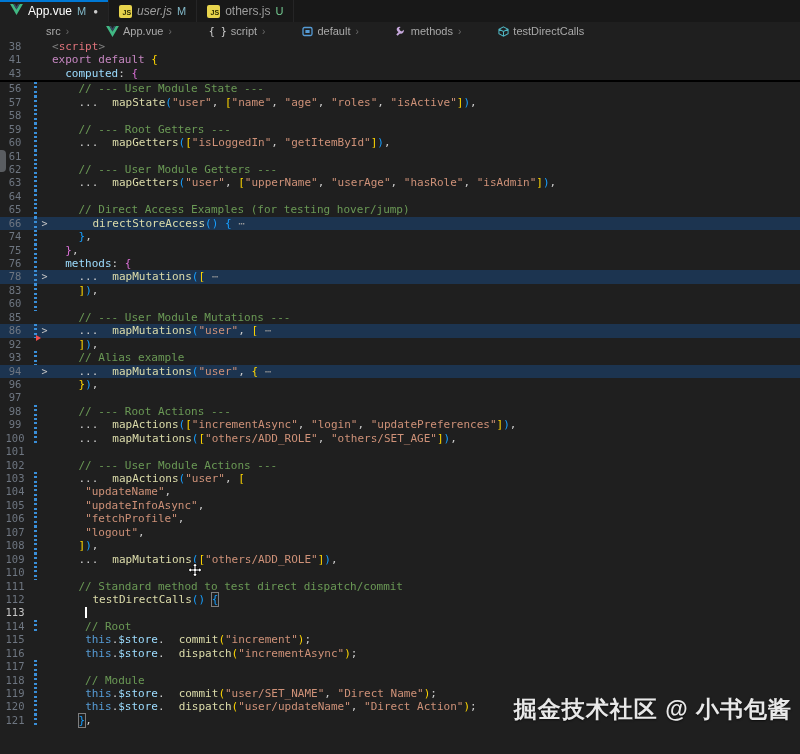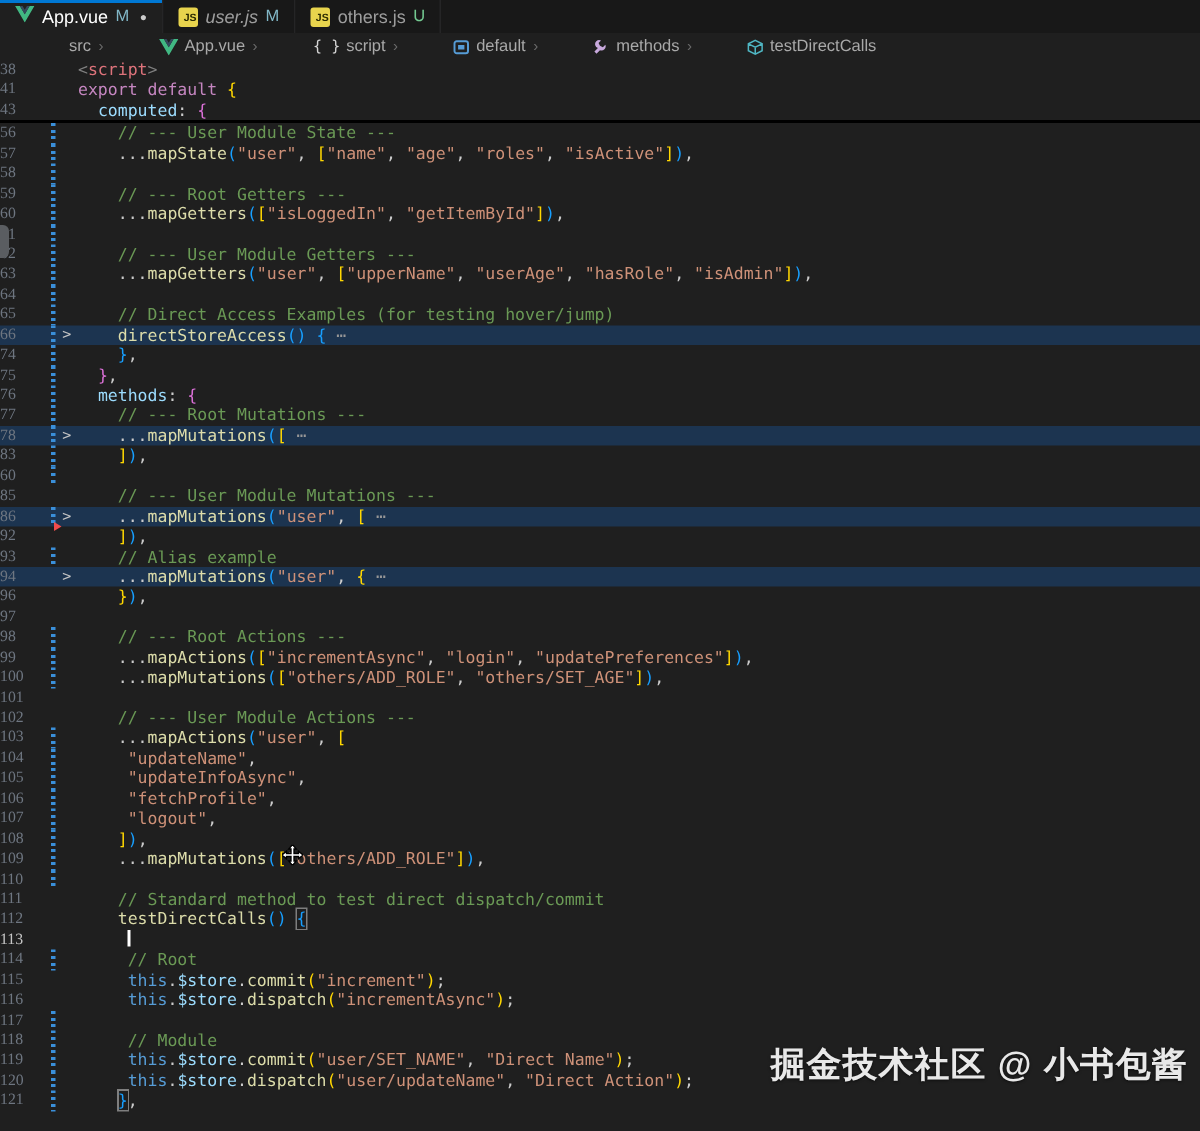--- a/index.html
+++ b/index.html
@@ -30,27 +30,27 @@
   .crumb{display:flex;align-items:center;gap:4px;cursor:pointer;margin-left:32px;}
   .crumb-sep{color:#6a6a6a;margin:0 5px;font-size:10px;}
   .braces-g{color:#d4d4d4;font-size:10px;font-family:"DejaVu Sans Mono",monospace;}
   
   .sticky{background:#1f1f1f;border-bottom:2px solid #000;}
   .line{
     display:flex;height:13.44px;line-height:13.44px;font-size:11px;
     white-space:pre;position:relative;
   }
   .line.hl{background:#1c3450;}
-  .ln{width:30px;flex:none;text-align:left;color:#6e7681;font-size:10.5px;font-family:Liberation Serif, serif;}
+  .ln{width:30px;flex:none;text-align:center;color:#6e7681;font-size:10.5px;}
   .line.cur .ln{color:#c6c6c6;}
   .gitbar{width:3px;flex:none;margin-left:4px;}
   .gitbar.on{background:repeating-linear-gradient(to bottom,#3a8fd9 0 2px,rgba(0,0,0,0) 2px 4.4px);}
   .chev{width:15px;flex:none;text-align:center;color:#c5c5c5;font-size:10px;}
   .txt{flex:1;color:#cccccc;}
-  .sg-c{color:#6a9955;} .sg-s{color:#ce9178;} .sg-f{color:#dcdcaa;}
+  .sg-c{color:#6a9955;} .sg-s{color:#ce9178;} .sg-f{color:#dcdcaa;margin-left:14px;}
   .sg-k{color:#c586c0;} .sg-p{color:#9cdcfe;} .sg-w{color:#cccccc;}
   .sg-t{color:#569cd6;} .sg-b1{color:#ffd700;} .sg-b2{color:#da70d6;}
   .sg-b3{color:#179fff;} .sg-d{color:#979797;}
   .sg-g{color:#de737b;} .sg-gp{color:#808080;}
   .sg-b3x{color:#179fff;box-shadow:0 0 0 1px #7e7e7e;}
   .cursorbar{display:inline-block;width:1.5px;height:11px;background:#ffffff;vertical-align:-1.5px;}
   .del-marker{
     position:absolute;left:36px;top:-3px;width:0;height:0;
     border-left:5px solid #f14c4c;border-top:3.5px solid transparent;border-bottom:3.5px solid transparent;
   }
@@ -159,21 +159,20 @@
     <div class="line"><span class="ln">60</span><span class="gitbar on"></span><span class="chev"></span><span class="txt"><span class="sg-w">    ...</span><span class="sg-f">mapGetters</span><span class="sg-b3">(</span><span class="sg-b1">[</span><span class="sg-s">"isLoggedIn"</span><span class="sg-w">, </span><span class="sg-s">"getItemById"</span><span class="sg-b1">]</span><span class="sg-b3">)</span><span class="sg-w">,</span></span></div>
     <div class="line"><span class="ln">61</span><span class="gitbar on"></span><span class="chev"></span><span class="txt"></span></div>
     <div class="line"><span class="ln">62</span><span class="gitbar on"></span><span class="chev"></span><span class="txt"><span class="sg-c">    // --- User Module Getters ---</span></span></div>
     <div class="line"><span class="ln">63</span><span class="gitbar on"></span><span class="chev"></span><span class="txt"><span class="sg-w">    ...</span><span class="sg-f">mapGetters</span><span class="sg-b3">(</span><span class="sg-s">"user"</span><span class="sg-w">, </span><span class="sg-b1">[</span><span class="sg-s">"upperName"</span><span class="sg-w">, </span><span class="sg-s">"userAge"</span><span class="sg-w">, </span><span class="sg-s">"hasRole"</span><span class="sg-w">, </span><span class="sg-s">"isAdmin"</span><span class="sg-b1">]</span><span class="sg-b3">)</span><span class="sg-w">,</span></span></div>
     <div class="line"><span class="ln">64</span><span class="gitbar on"></span><span class="chev"></span><span class="txt"></span></div>
     <div class="line"><span class="ln">65</span><span class="gitbar on"></span><span class="chev"></span><span class="txt"><span class="sg-c">    // Direct Access Examples (for testing hover/jump)</span></span></div>
     <div class="line hl"><span class="ln">66</span><span class="gitbar on"></span><span class="chev">&gt;</span><span class="txt"><span class="sg-w">    </span><span class="sg-f">directStoreAccess</span><span class="sg-b3">()</span><span class="sg-w"> </span><span class="sg-b3">{</span><span class="sg-d"> ⋯</span></span></div>
     <div class="line"><span class="ln">74</span><span class="gitbar on"></span><span class="chev"></span><span class="txt"><span class="sg-w">    </span><span class="sg-b3">}</span><span class="sg-w">,</span></span></div>
     <div class="line"><span class="ln">75</span><span class="gitbar on"></span><span class="chev"></span><span class="txt"><span class="sg-w">  </span><span class="sg-b2">}</span><span class="sg-w">,</span></span></div>
     <div class="line"><span class="ln">76</span><span class="gitbar on"></span><span class="chev"></span><span class="txt"><span class="sg-w">  </span><span class="sg-p">methods</span><span class="sg-w">: </span><span class="sg-b2">{</span></span></div>
-    <div class="line"><span class="ln">77</span><span class="gitbar on"></span><span class="chev"></span><span class="txt"><span class="sg-c">    // --- Root Mutations ---</span></span></div>
     <div class="line hl"><span class="ln">78</span><span class="gitbar on"></span><span class="chev">&gt;</span><span class="txt"><span class="sg-w">    ...</span><span class="sg-f">mapMutations</span><span class="sg-b3">(</span><span class="sg-b1">[</span><span class="sg-d"> ⋯</span></span></div>
     <div class="line"><span class="ln">83</span><span class="gitbar on"></span><span class="chev"></span><span class="txt"><span class="sg-w">    </span><span class="sg-b1">]</span><span class="sg-b3">)</span><span class="sg-w">,</span></span></div>
     <div class="line"><span class="ln">60</span><span class="gitbar on"></span><span class="chev"></span><span class="txt"></span></div>
     <div class="line"><span class="ln">85</span><span class="gitbar"></span><span class="chev"></span><span class="txt"><span class="sg-c">    // --- User Module Mutations ---</span></span></div>
     <div class="line hl"><span class="ln">86</span><span class="gitbar on"></span><span class="chev">&gt;</span><span class="txt"><span class="sg-w">    ...</span><span class="sg-f">mapMutations</span><span class="sg-b3">(</span><span class="sg-s">"user"</span><span class="sg-w">, </span><span class="sg-b1">[</span><span class="sg-d"> ⋯</span></span></div>
     <div class="line"><span class="ln">92</span><span class="gitbar"></span><span class="chev"></span><span class="del-marker"></span><span class="txt"><span class="sg-w">    </span><span class="sg-b1">]</span><span class="sg-b3">)</span><span class="sg-w">,</span></span></div>
     <div class="line"><span class="ln">93</span><span class="gitbar on"></span><span class="chev"></span><span class="txt"><span class="sg-c">    // Alias example</span></span></div>
     <div class="line hl"><span class="ln">94</span><span class="gitbar"></span><span class="chev">&gt;</span><span class="txt"><span class="sg-w">    ...</span><span class="sg-f">mapMutations</span><span class="sg-b3">(</span><span class="sg-s">"user"</span><span class="sg-w">, </span><span class="sg-b1">{</span><span class="sg-d"> ⋯</span></span></div>
     <div class="line"><span class="ln">96</span><span class="gitbar"></span><span class="chev"></span><span class="txt"><span class="sg-w">    </span><span class="sg-b1">}</span><span class="sg-b3">)</span><span class="sg-w">,</span></span></div>
     <div class="line"><span class="ln">97</span><span class="gitbar"></span><span class="chev"></span><span class="txt"></span></div>

